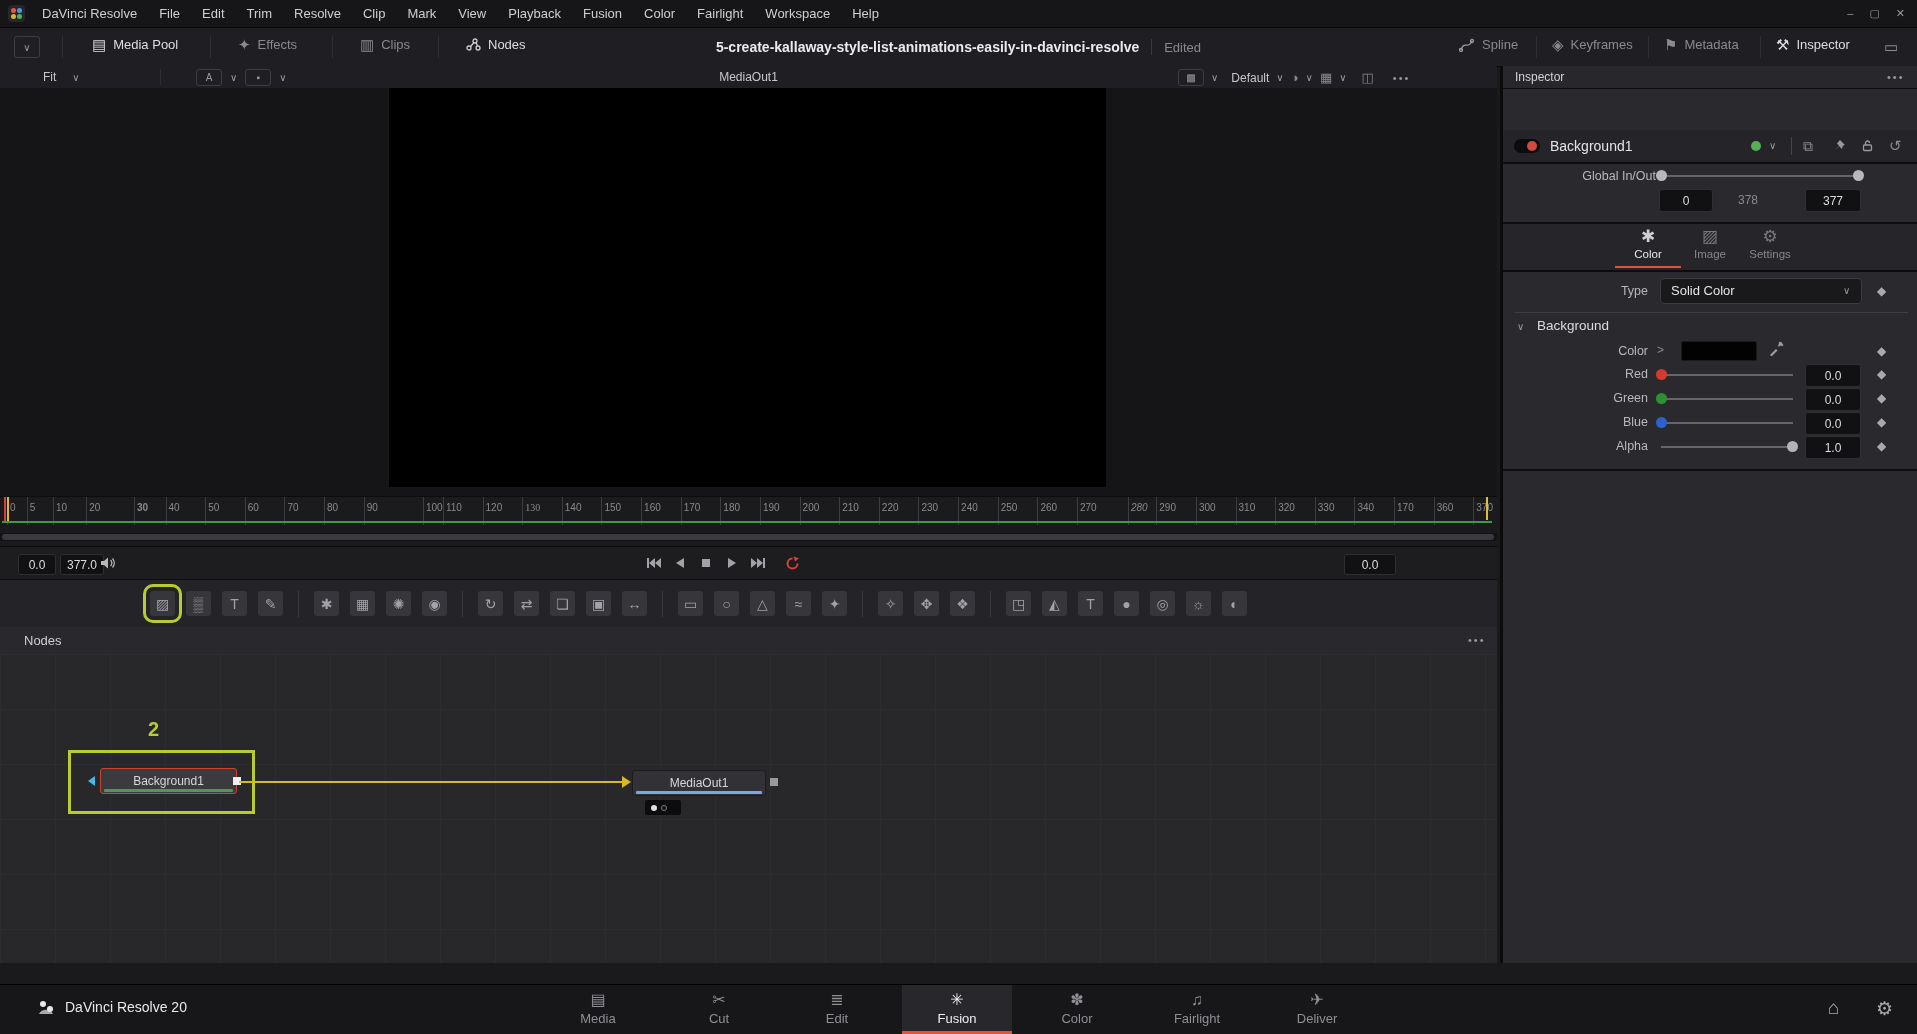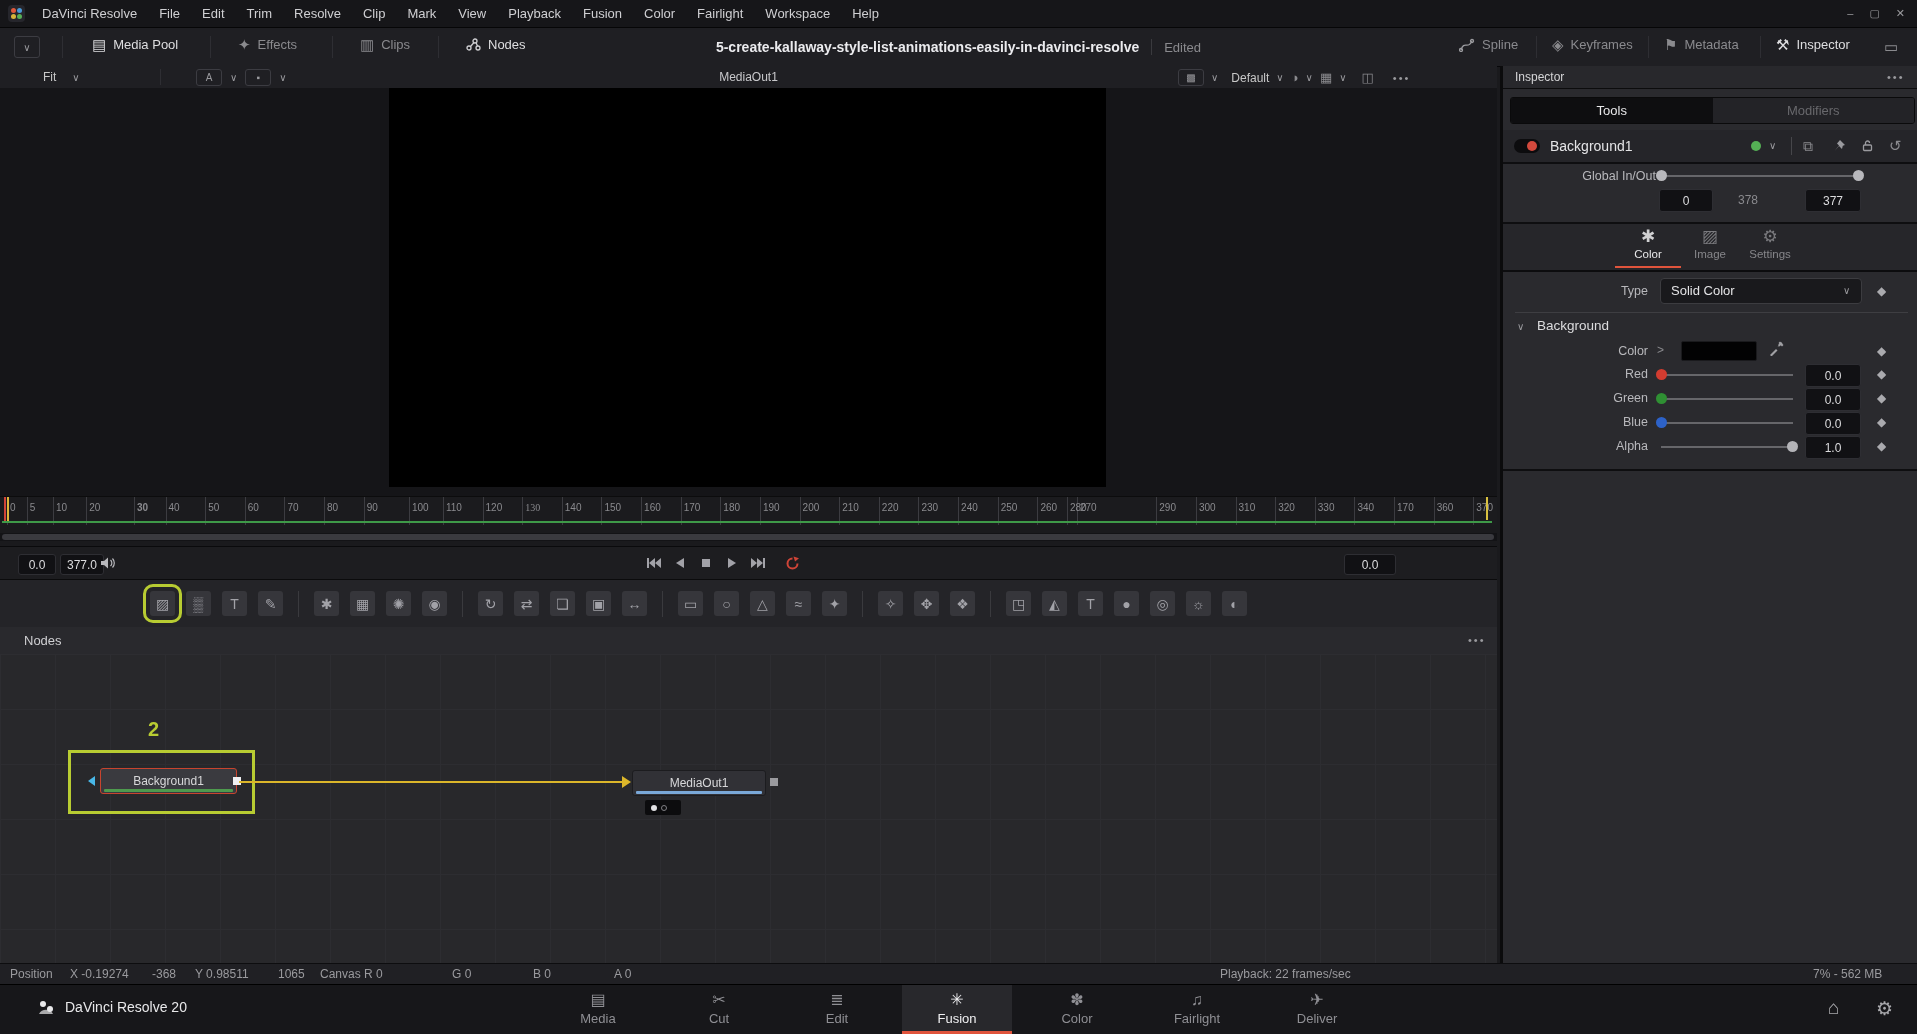--- a/index.html
+++ b/index.html
@@ -236,39 +236,39 @@
         <span class="tick" style="left: 29.815px;">5</span>
         <span class="tick" style="left: 56px;">10</span>
         <span class="tick" style="left: 89.26px;">20</span>
         <span class="tick" style="left: 137px; font-weight: bold;">30</span>
         <span class="tick" style="left: 168.52px;">40</span>
         <span class="tick" style="left: 208.15px;">50</span>
         <span class="tick" style="left: 247.78px;">60</span>
         <span class="tick" style="left: 287.41px;">70</span>
         <span class="tick" style="left: 327.04px;">80</span>
         <span class="tick" style="left: 366.67px;">90</span>
-        <span class="tick" style="left: 412px;">100</span>
+        <span class="tick" style="left: 426px;">100</span>
         <span class="tick" style="left: 445.93px;">110</span>
         <span class="tick" style="left: 485.56px;">120</span>
         <span class="tick" style="left: 525.19px; font-family: Liberation Serif, serif;">130</span>
         <span class="tick" style="left: 564.82px;">140</span>
         <span class="tick" style="left: 604.45px;">150</span>
         <span class="tick" style="left: 644.08px;">160</span>
         <span class="tick" style="left: 683.71px;">170</span>
         <span class="tick" style="left: 723.34px;">180</span>
         <span class="tick" style="left: 762.97px;">190</span>
         <span class="tick" style="left: 802.6px;">200</span>
         <span class="tick" style="left: 842.23px;">210</span>
         <span class="tick" style="left: 881.86px;">220</span>
         <span class="tick" style="left: 921.49px;">230</span>
         <span class="tick" style="left: 961.12px;">240</span>
         <span class="tick" style="left: 1000.75px;">250</span>
         <span class="tick" style="left: 1040.38px;">260</span>
         <span class="tick" style="left: 1080.01px;">270</span>
-        <span class="tick" style="left: 1070px;">280</span>
+        <span class="tick" style="left: 1131px; font-style: italic;">280</span>
         <span class="tick" style="left: 1159.27px;">290</span>
         <span class="tick" style="left: 1198.9px;">300</span>
         <span class="tick" style="left: 1238.53px;">310</span>
         <span class="tick" style="left: 1278.16px;">320</span>
         <span class="tick" style="left: 1317.79px;">330</span>
         <span class="tick" style="left: 1357.42px;">340</span>
         <span class="tick" style="left: 1397.05px;">170</span>
         <span class="tick" style="left: 1436.68px;">360</span>
         <span class="tick" style="left: 1476.31px;">370</span>
       </div>
@@ -388,33 +388,20 @@
       <span>MediaOut1</span>
       <span class="strip"></span>
     </div>
     <span class="abs out-sq" style="left:770px;top:124px;background:#9a9a9e"></span>
     <div id="mo-badge" class="abs">
       <span class="d1"></span>
       <span class="d2"></span>
     </div>
   </div>
 
-  <div id="statusbar" class="abs">
-    <span class="abs" style="left:10px;top:3px">Position</span>
-    <span class="abs" style="left:70px;top:3px">X  -0.19274</span>
-    <span class="abs" style="left:152px;top:3px">-368</span>
-    <span class="abs" style="left:195px;top:3px">Y  0.98511</span>
-    <span class="abs" style="left:278px;top:3px">1065</span>
-    <span class="abs" style="left:320px;top:3px">Canvas  R 0</span>
-    <span class="abs" style="left:452px;top:3px">G 0</span>
-    <span class="abs" style="left:533px;top:3px">B 0</span>
-    <span class="abs" style="left:614px;top:3px">A 0</span>
-    <span class="abs" style="left:1220px;top:3px">Playback: 22 frames/sec</span>
-    <span class="abs" style="left:1813px;top:3px">7% - 562 MB</span>
-  </div>
 
   <div id="bottombar" class="abs">
     <div class="abs flex" style="left:36px;top:12px;gap:9px">
       <span>
         <svg width="20" height="20" viewBox="0 0 20 20" fill="#e8e8ea">
           <circle cx="7" cy="7" r="3"></circle>
             <circle cx="14" cy="12" r="3"></circle>
             <path d="M3 17 a8 8 0 0 1 14 0z" opacity="0.7"></path>
         </svg>
       </span>
@@ -455,24 +442,20 @@
   </div>
   <div id="fusion-underline" class="abs"></div>
 
   <div id="inspector" class="abs">
     <div id="insp-hdr" class="abs">
       <span class="abs" style="left:12px;top:4px;color:#d4d4d6">Inspector</span>
       <span class="abs more" style="left:384px;top:5px">•••</span>
     </div>
     <div class="abs hline" style="left:0;top:22px;width:417px"></div>
 
-    <div id="insp-tabs" class="abs">
-      <div class="t active">Tools</div>
-      <div class="t inactive">Modifiers</div>
-    </div>
 
     <div class="abs" style="left:0;top:64px;width:417px;height:32px;background:#252529">
       <span class="abs" style="left:11px;top:9px;width:26px;height:14px;background:#0c0c0e;border-radius:7px">
         <i class="abs" style="left:13px;top:2px;width:10px;height:10px;border-radius:50%;background:#d2493d"></i>
       </span>
       <span class="abs" style="left:47px;top:8px;font-size:14px;color:#e4e4e6">Background1</span>
       <span class="abs" style="left:248px;top:11px;width:10px;height:10px;border-radius:50%;background:#55b055"></span>
       <span class="abs chev" style="left:266px;top:10px">∨</span>
       <span class="abs vline" style="left:288px;top:7px;height:18px;background:#46464a"></span>
       <span class="abs dim" style="left:300px;top:8px;font-size:14px">⧉</span>

